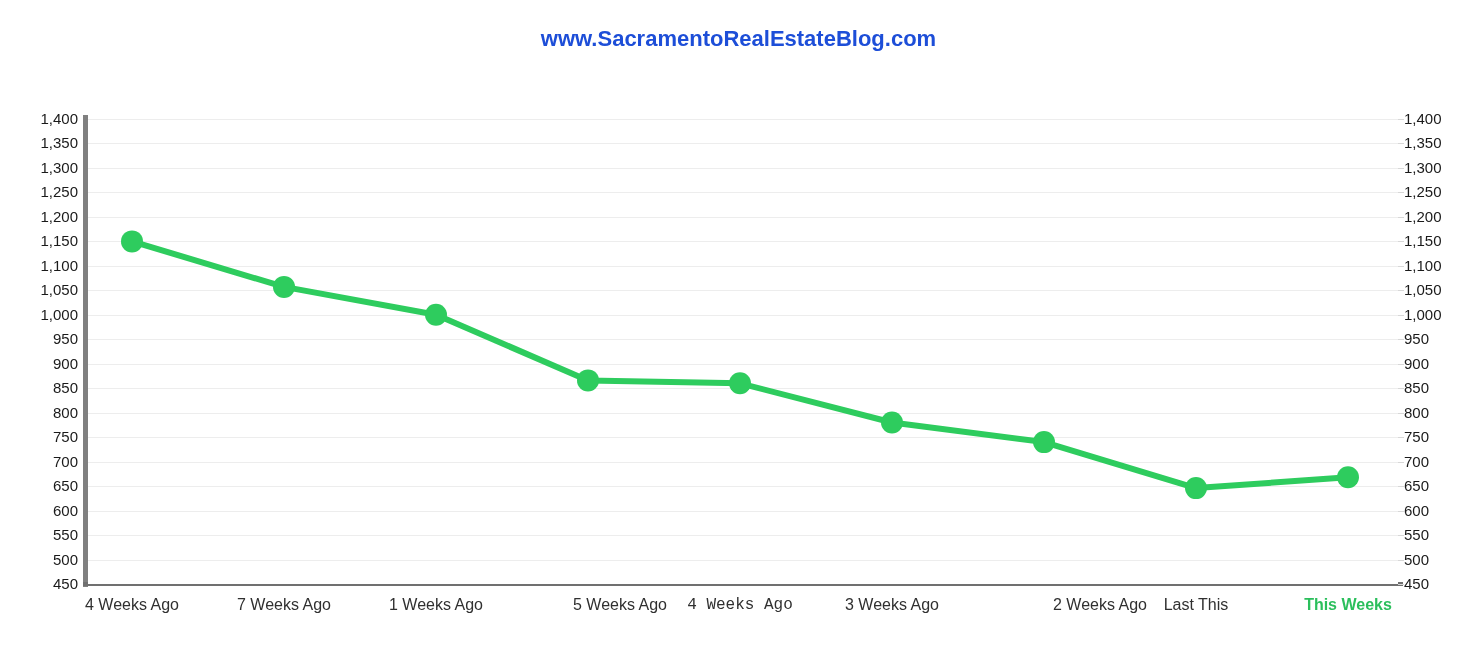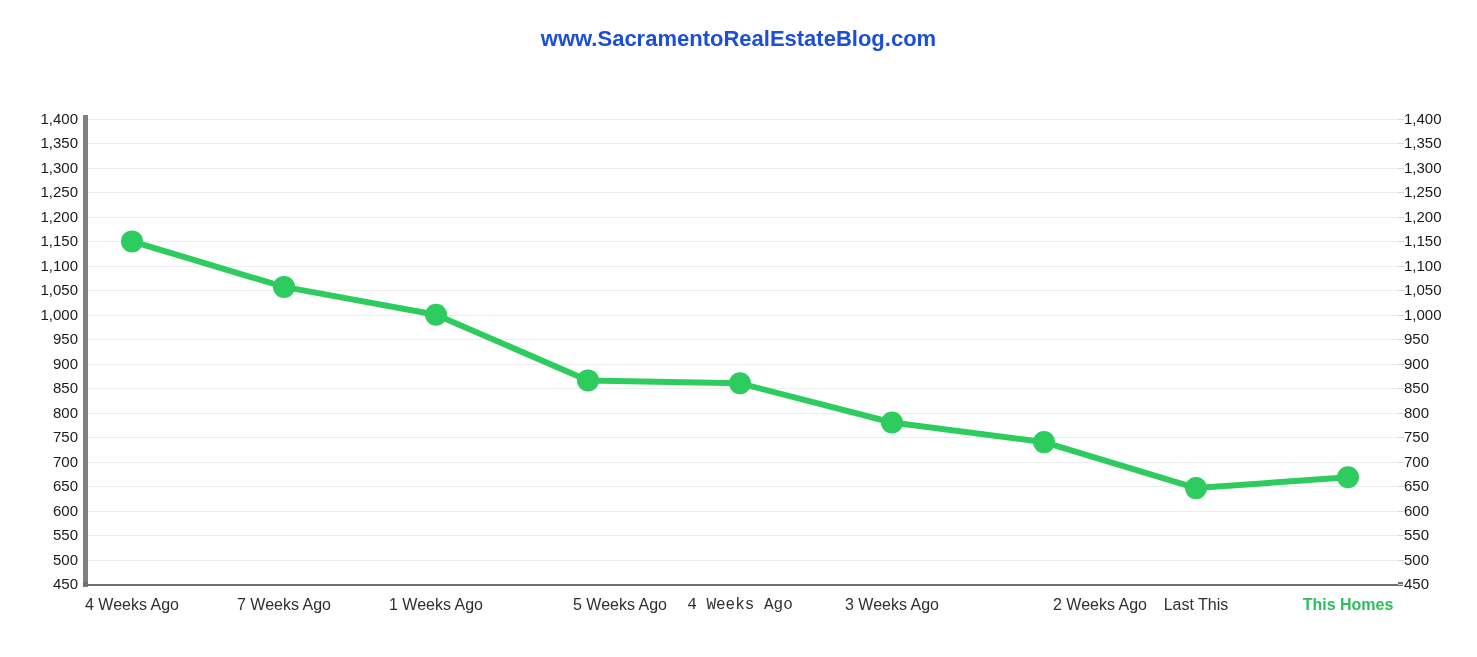--- a/index.html
+++ b/index.html
@@ -231,21 +231,21 @@
     </div>
   <div id="x-ticks">
       <div class="tick-x" style="left: 132px;">4 Weeks Ago</div>
       <div class="tick-x" style="left: 284px;">7 Weeks Ago</div>
       <div class="tick-x" style="left: 436px;">1 Weeks Ago</div>
       <div class="tick-x" style="left: 620px;">5 Weeks Ago</div>
       <div class="tick-x" style="left: 740px; font-family: Liberation Mono, monospace;">4 Weeks Ago</div>
       <div class="tick-x" style="left: 892px;">3 Weeks Ago</div>
       <div class="tick-x" style="left: 1100px;">2 Weeks Ago</div>
       <div class="tick-x" style="left: 1196px;">Last This</div>
-      <div class="tick-x highlight" style="left: 1348px;">This Homes</div>
+      <div class="tick-x highlight" style="left: 1348px;">This Weeks</div>
     </div>
 
   <svg class="series-svg" viewBox="0 0 1477 657" xmlns="http://www.w3.org/2000/svg">
     <polyline id="series-path" fill="none" stroke-linecap="round" stroke-linejoin="round" points="132.0,241.4 284.0,286.9 436.0,314.8 588.0,380.4 740.0,383.3 892.0,422.5 1044.0,442.1 1196.0,488.1 1348.0,477.3" stroke="#2ECC5E" stroke-width="6"></polyline>
     <g id="series-markers">
         <circle cx="132.0" cy="241.4" r="11" fill="#2ECC5E"></circle>
         <circle cx="284.0" cy="286.9" r="11" fill="#2ECC5E"></circle>
         <circle cx="436.0" cy="314.8" r="11" fill="#2ECC5E"></circle>
         <circle cx="588.0" cy="380.4" r="11" fill="#2ECC5E"></circle>
         <circle cx="740.0" cy="383.3" r="11" fill="#2ECC5E"></circle>

